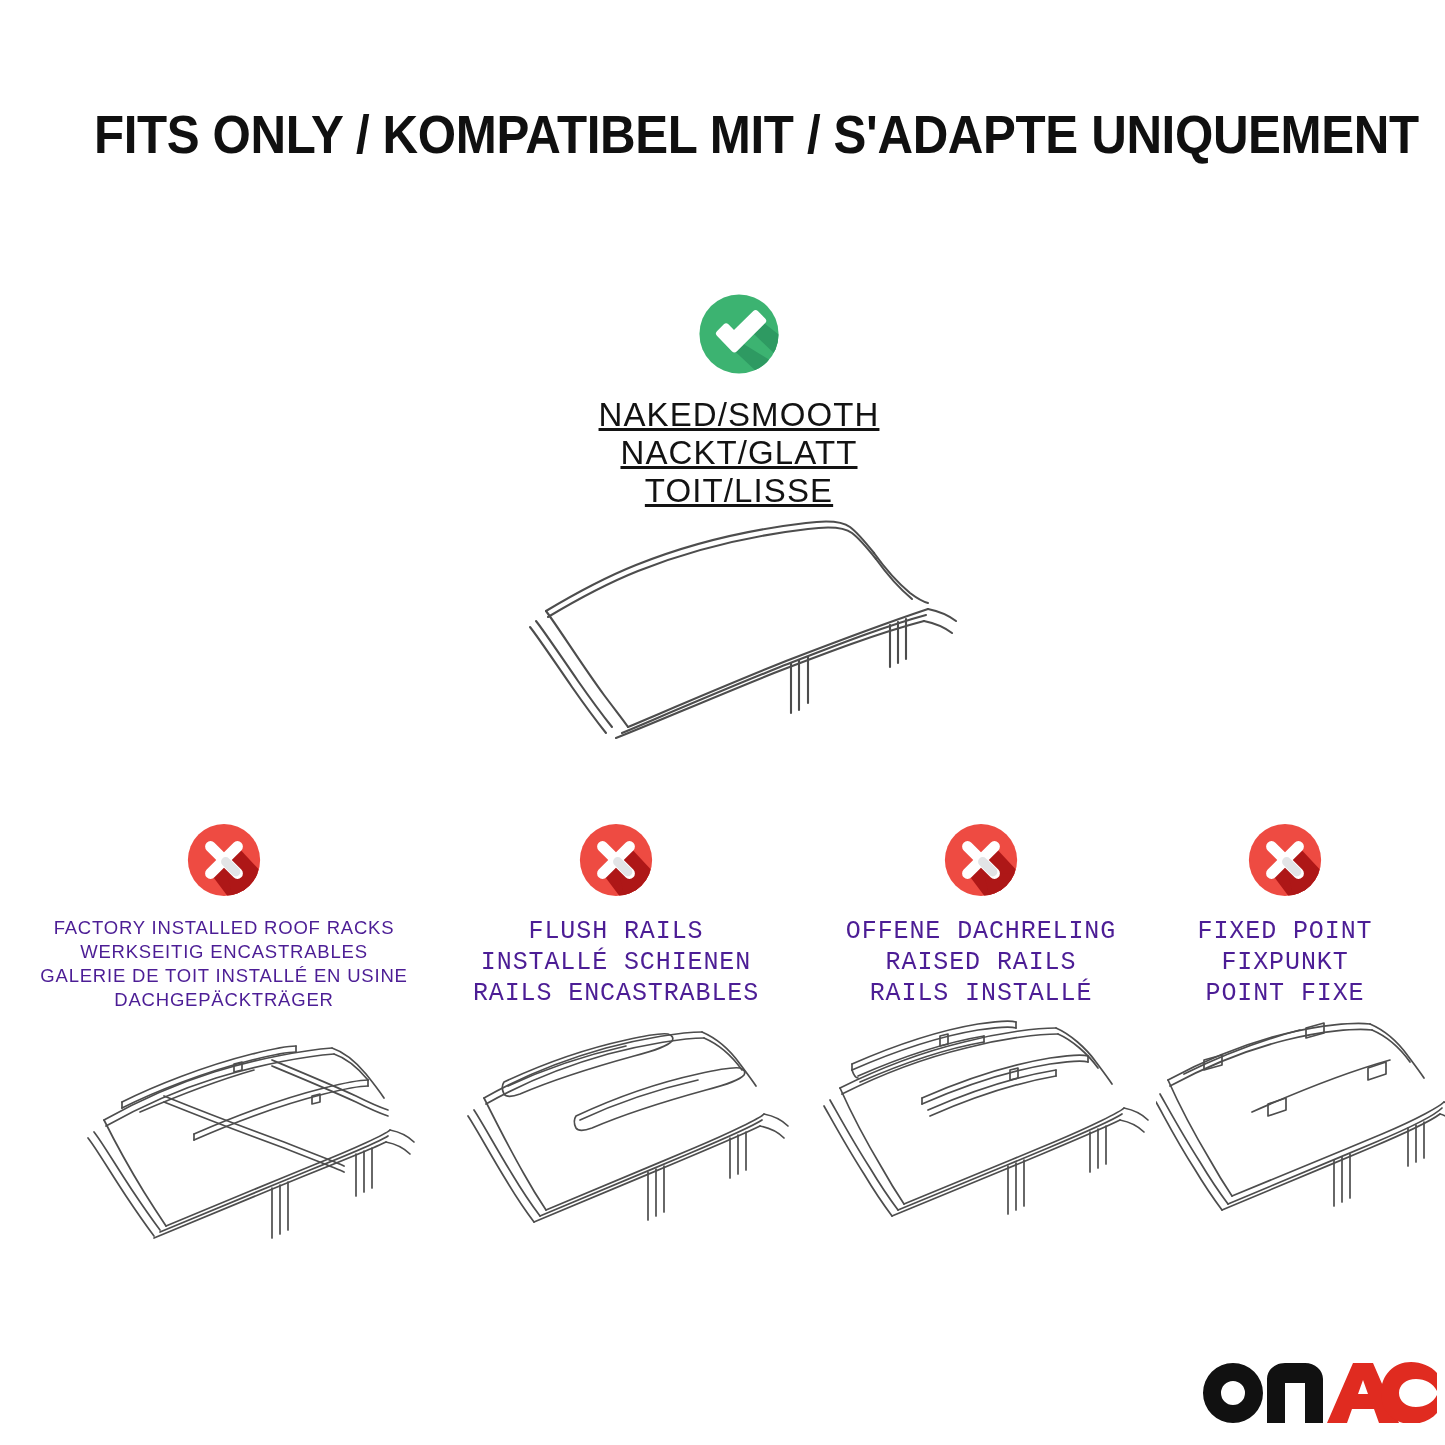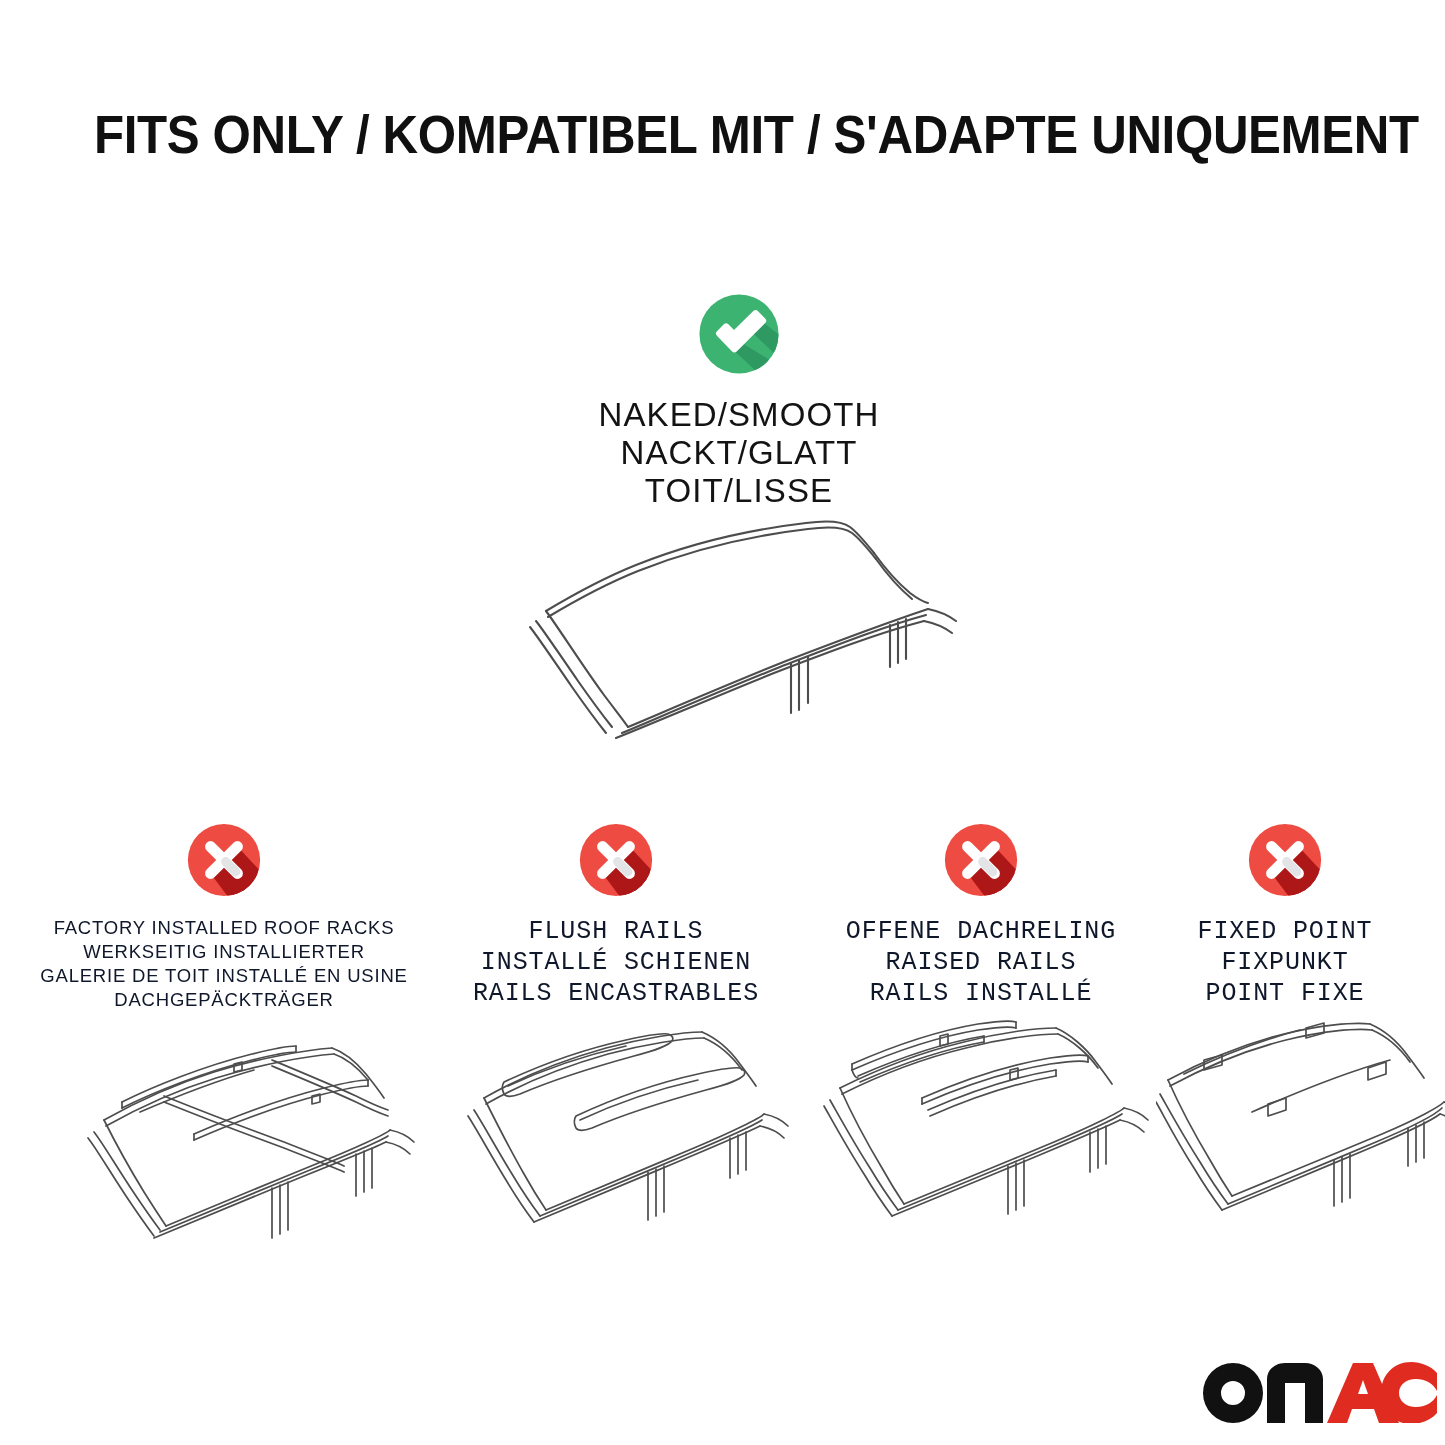--- a/index.html
+++ b/index.html
@@ -42,20 +42,21 @@
   }
   .badge svg{display:block;width:92px;height:92px;}
 
   .ok-caption{
     margin-top:16px;
     font-size:33px;
     line-height:38px;
     letter-spacing:1.1px;
     color:#131313;
     font-weight:400;
+    text-decoration:underline;
   }
 
   
   .main-roof{
     position:absolute;
     left:470px; top:495px;
     width:520px; height:265px;
   }
   .main-roof svg{display:block;width:100%;height:100%;}
 
@@ -68,21 +69,21 @@
   .no-col{
     position:absolute;
     top:0;
     text-align:center;
   }
   .no-col .badge{width:84px;height:84px;}
   .no-col .badge svg{width:84px;height:84px;}
 
   .no-caption{
     margin-top:14px;
-    color:#0f172a;
+    color:#4c1d95;
     font-weight:400;
   }
   .cap-small{ font-size:18.5px; line-height:24px; letter-spacing:0.8px; }
   .cap-reg  { font-size:25px;   line-height:31px; letter-spacing:0.9px;font-family:Liberation Mono, monospace; }
 
   
   .col0{ left:10px;  width:396px; }
   .col1{ left:404px; width:392px; }
   .col2{ left:768px; width:394px; }
   .col3{ left:1140px;width:258px; }
@@ -187,21 +188,21 @@
           </g>
           <g stroke="#FFFFFF" stroke-width="13" stroke-linecap="round">
             <line x1="34" y1="34" x2="66" y2="66"></line>
             <line x1="66" y1="34" x2="34" y2="66"></line>
           </g>
           <line x1="52" y1="52" x2="64" y2="64" stroke="#E2E4E6" stroke-width="11" stroke-linecap="round"></line>
         </svg>
       </div>
       <div class="no-caption cap-small">
         <div>FACTORY INSTALLED ROOF RACKS</div>
-        <div>WERKSEITIG INSTALLIERTER</div>
+        <div>WERKSEITIG ENCASTRABLES</div>
         <div>GALERIE DE TOIT INSTALLÉ EN USINE</div>
         <div>DACHGEPÄCKTRÄGER</div>
       </div>
     </div>
 
     <div class="no-col col1">
       <div class="badge">
         <svg viewBox="0 0 100 100" xmlns="http://www.w3.org/2000/svg">
           <defs>
               <clipPath id="xc1">

